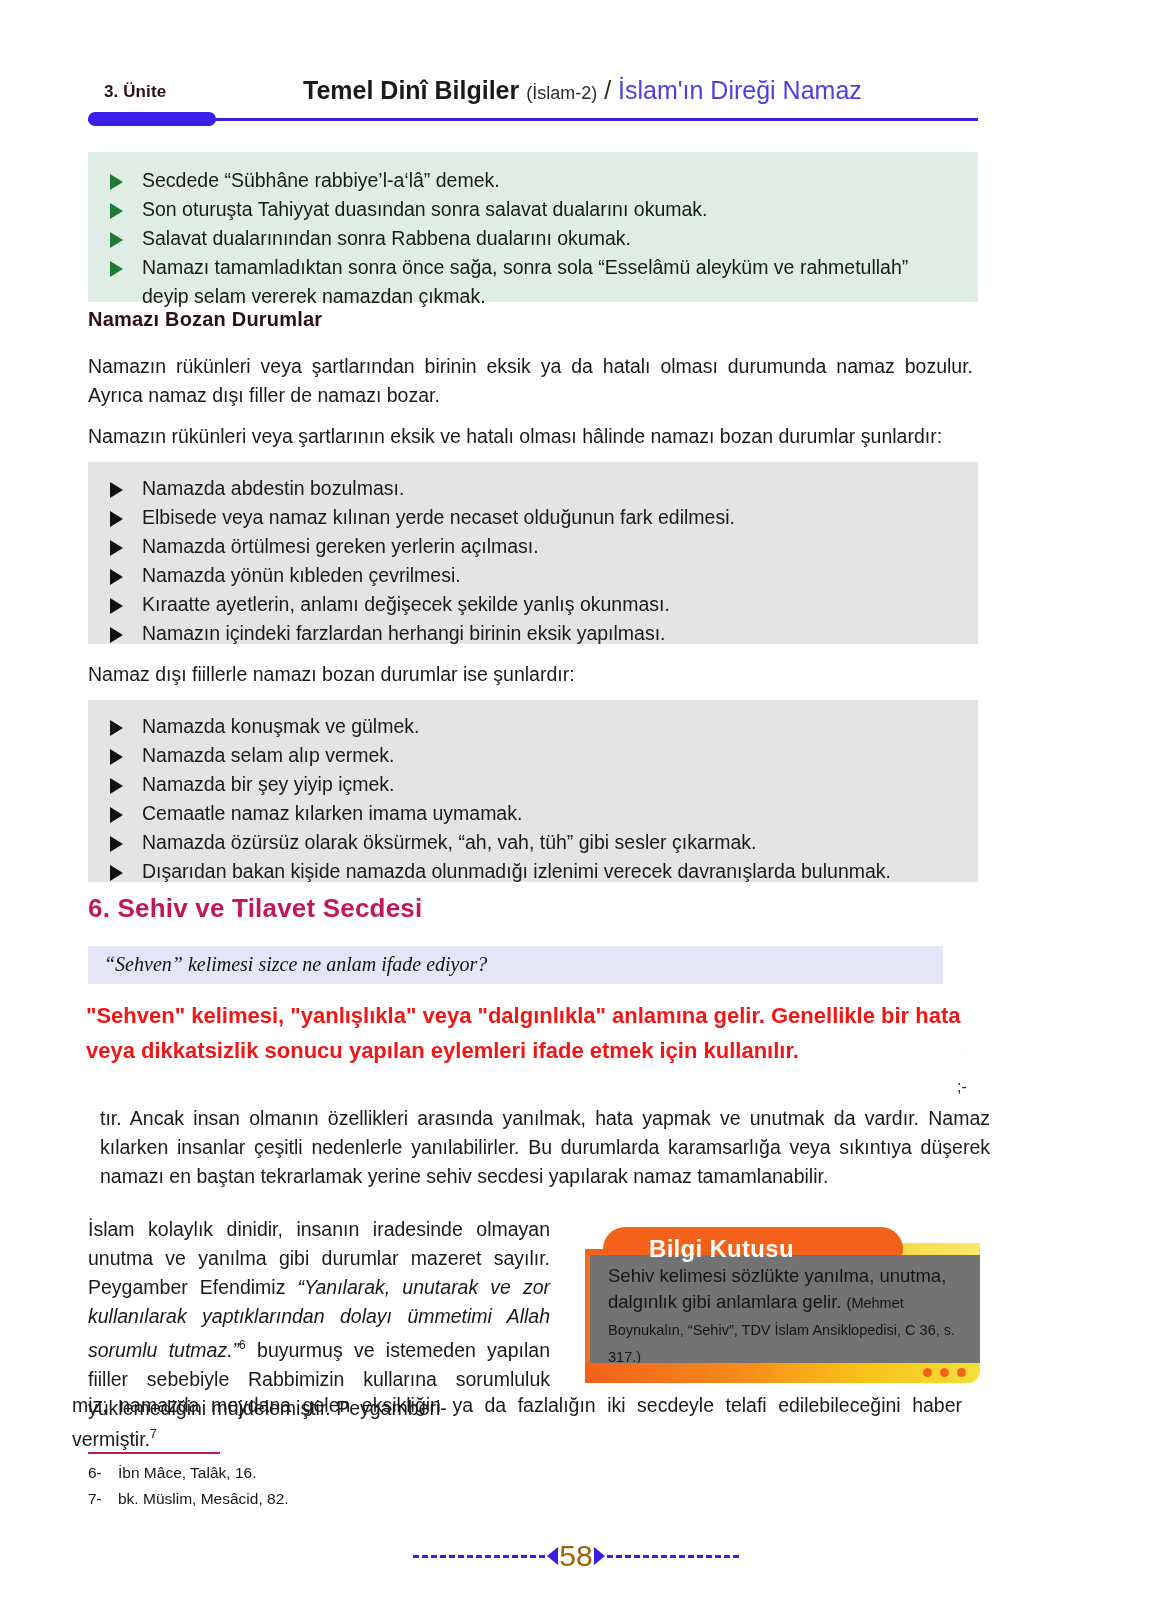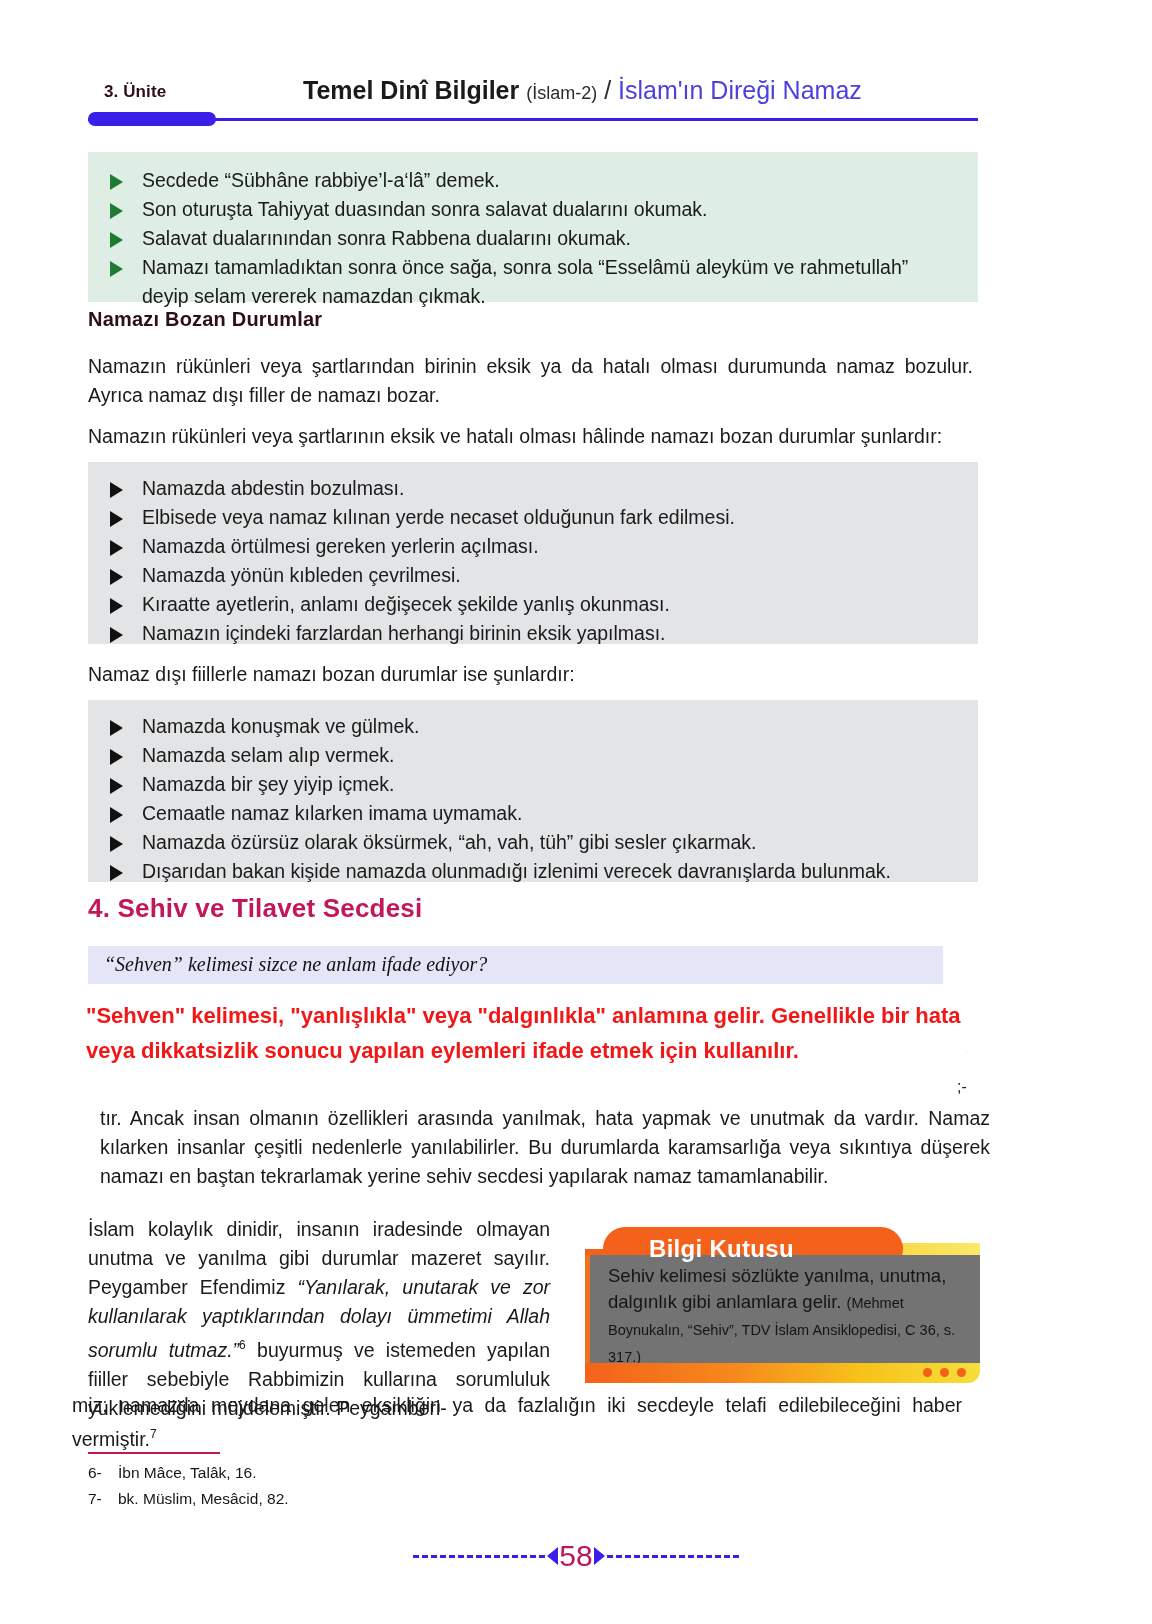--- a/index.html
+++ b/index.html
@@ -323,21 +323,21 @@
   }
   .arrow-r {
     width: 0; height: 0;
     border-left: 11px solid #3a1fe8;
     border-top: 9px solid transparent;
     border-bottom: 9px solid transparent;
     margin-right: 2px;
   }
   .pagenum {
     font-size: 30px;
-    color: #be185d;
+    color: #a16207;
     font-weight: 400;
     padding: 0 1px;
     line-height: 1;
   }
   .ital { font-style: italic; }
   .sup { font-size: 12px; vertical-align: super; }
 </style>
 </head>
 <body>
 
@@ -435,21 +435,21 @@
         <span class="tri dark"></span>
         <span>Namazda özürsüz olarak öksürmek, “ah, vah, tüh” gibi sesler çıkarmak.</span>
       </li>
       <li class="bullet">
         <span class="tri dark"></span>
         <span>Dışarıdan bakan kişide namazda olunmadığı izlenimi verecek davranışlarda bulunmak.</span>
       </li>
     </ul>
   </div>
 
-  <div class="section-head">4. Sehiv ve Tilavet Secdesi</div>
+  <div class="section-head">6. Sehiv ve Tilavet Secdesi</div>
 
   <div class="question-box">
     <div class="question-text">“Sehven” kelimesi sizce ne anlam ifade ediyor?</div>
   </div>
 
   <div class="ghost" style="left:957px; top:1005px;">|-</div>
   <div class="ghost" style="left:957px; top:1043px;">ı-</div>
   <div class="ghost" style="left:957px; top:1078px;">;-</div>
 
   <div class="red-answer">"Sehven" kelimesi, "yanlışlıkla" veya "dalgınlıkla" anlamına gelir. Genellikle bir hata veya dikkatsizlik sonucu yapılan eylemleri ifade etmek için kullanılır.</div>

